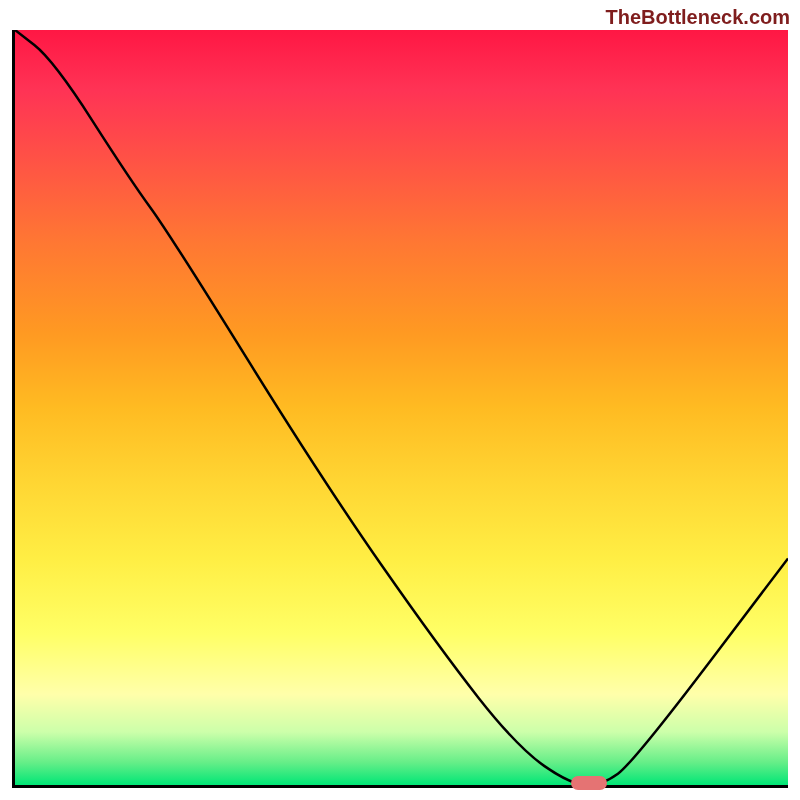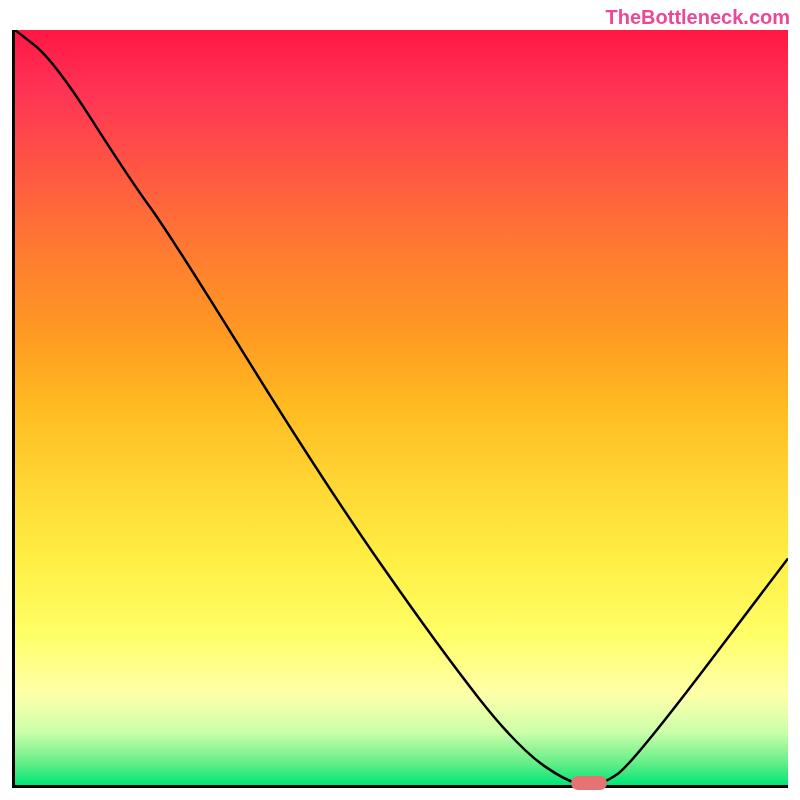--- a/index.html
+++ b/index.html
@@ -9,21 +9,21 @@
     background: #ffffff;
     position: relative;
     font-family: Arial, sans-serif;
   }
   .watermark {
     position: absolute;
     top: 6px;
     right: 10px;
     font-size: 20px;
     font-weight: bold;
-    color: #ec4899;
+    color: #7f1d1d;
     z-index: 10;
   }
   .chart-area {
     position: absolute;
     left: 12px;
     top: 30px;
     width: 776px;
     height: 758px;
     border-left: 3px solid #000;
     border-bottom: 3px solid #000;

